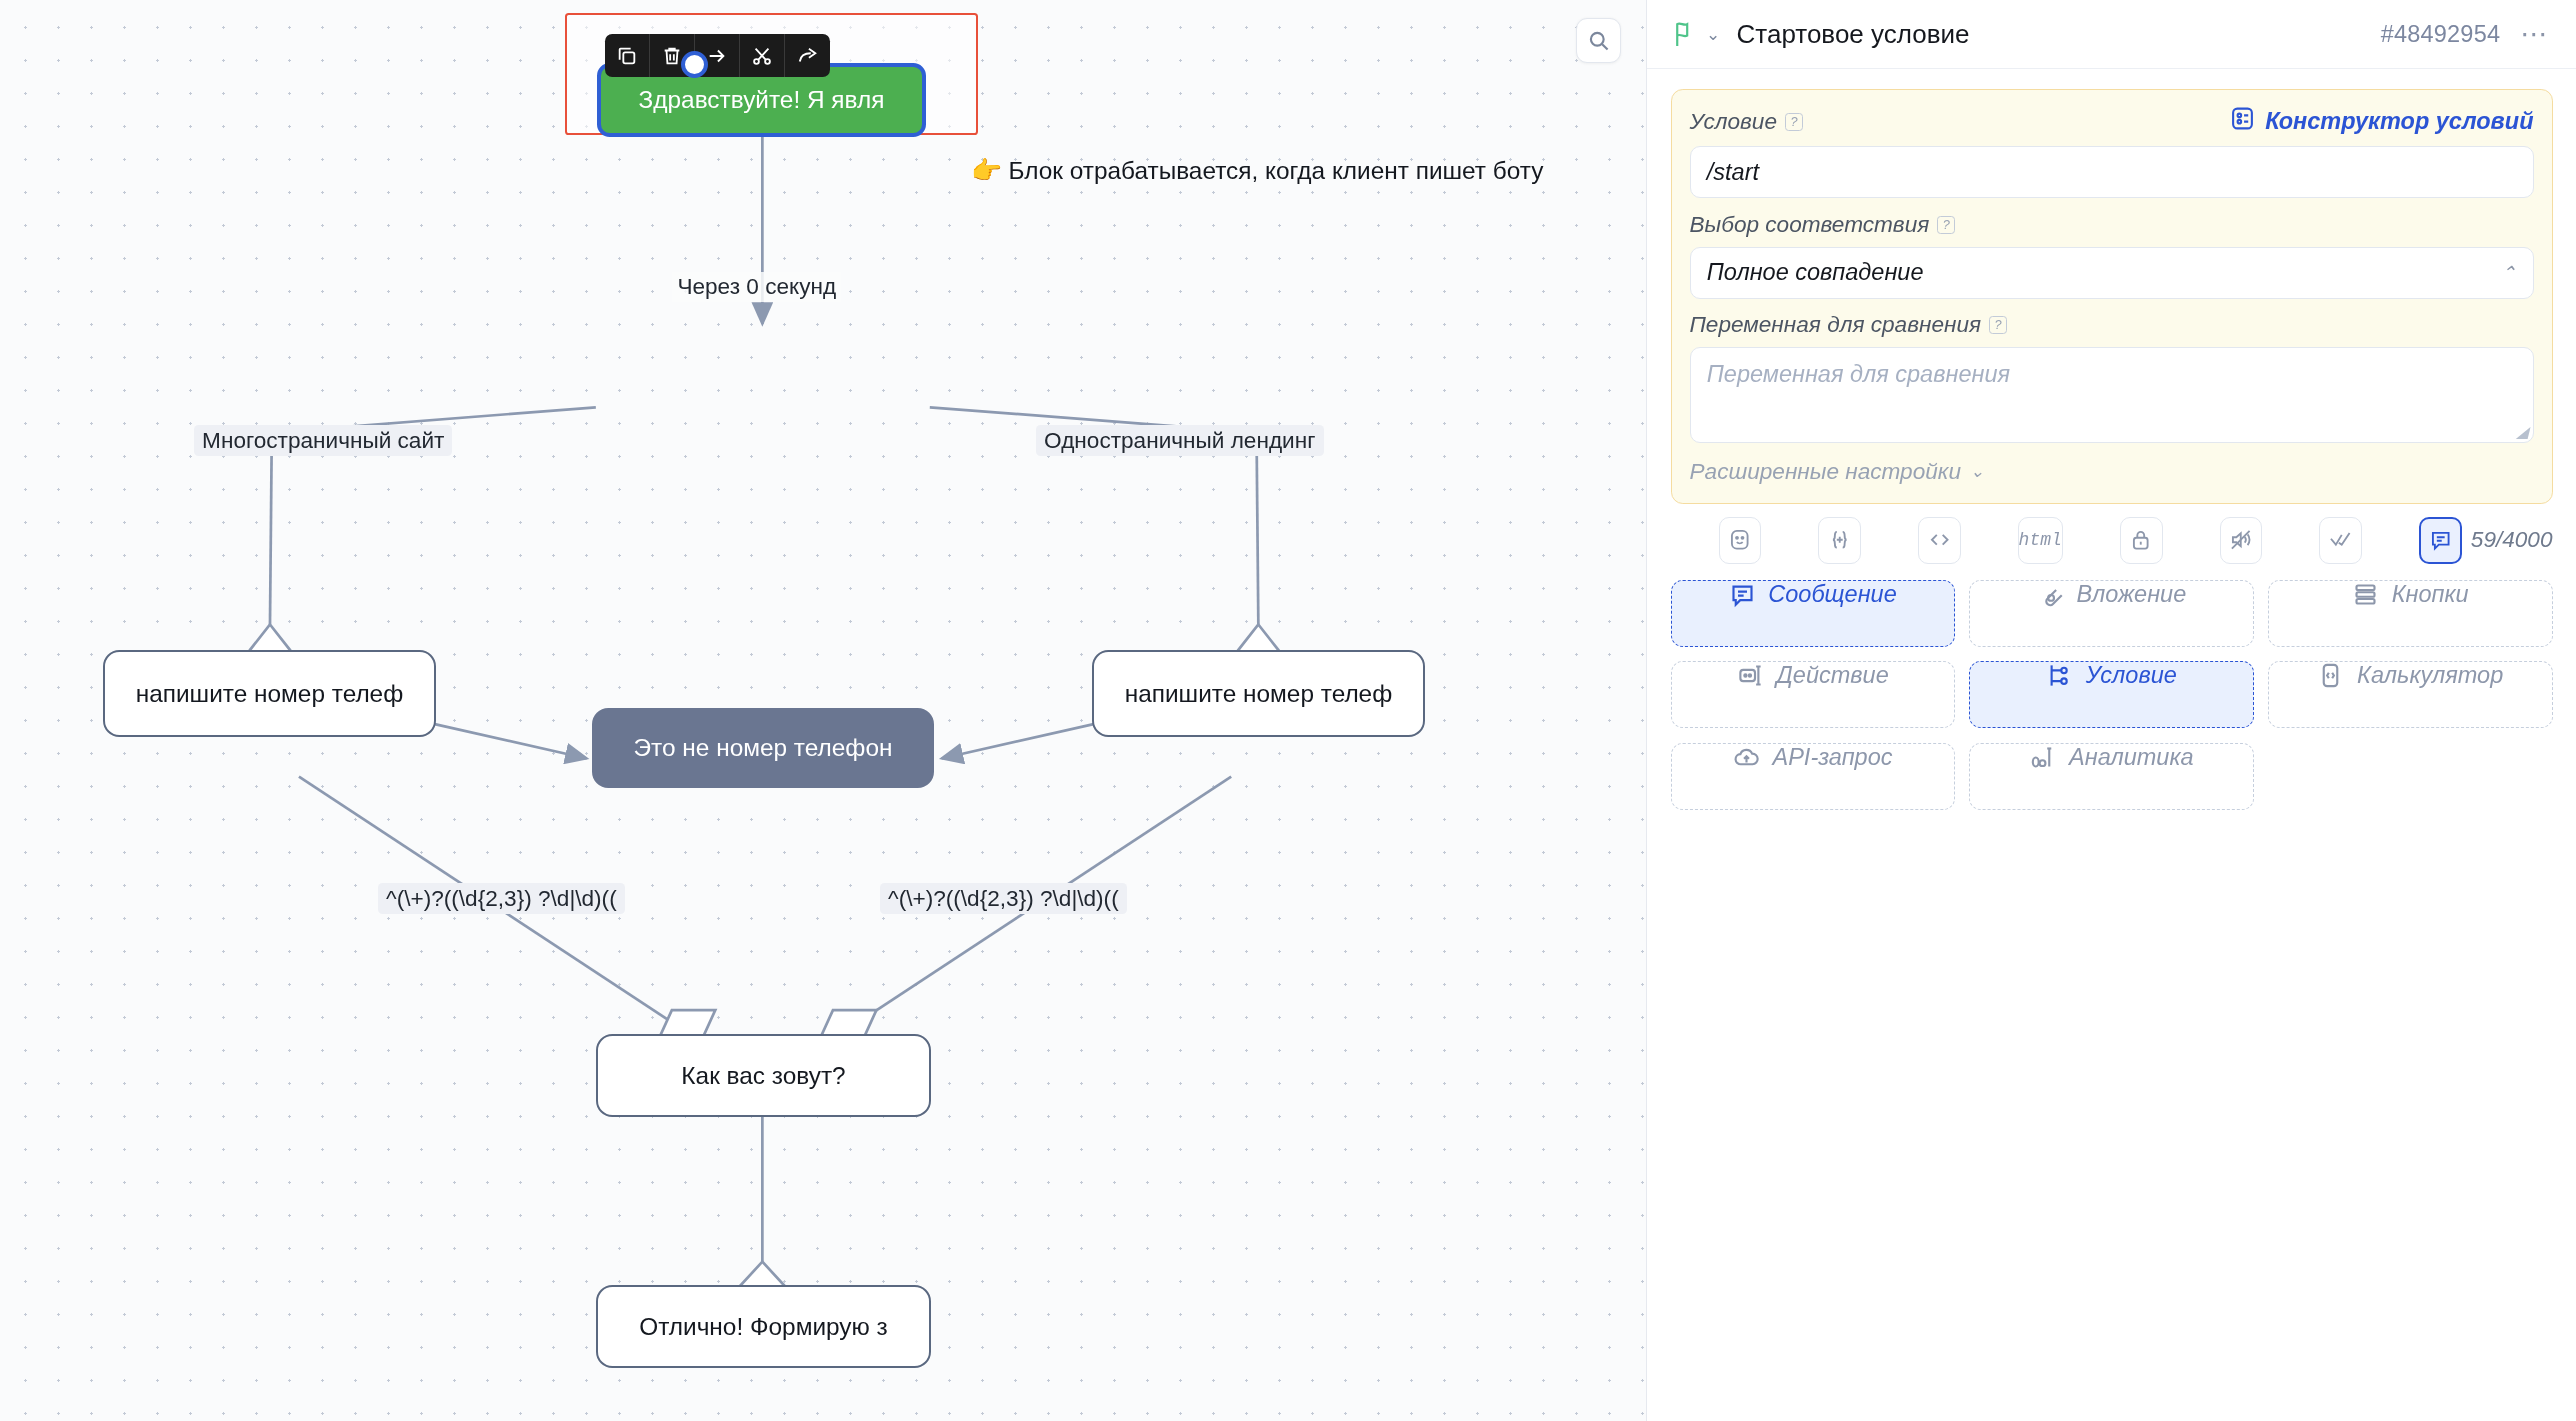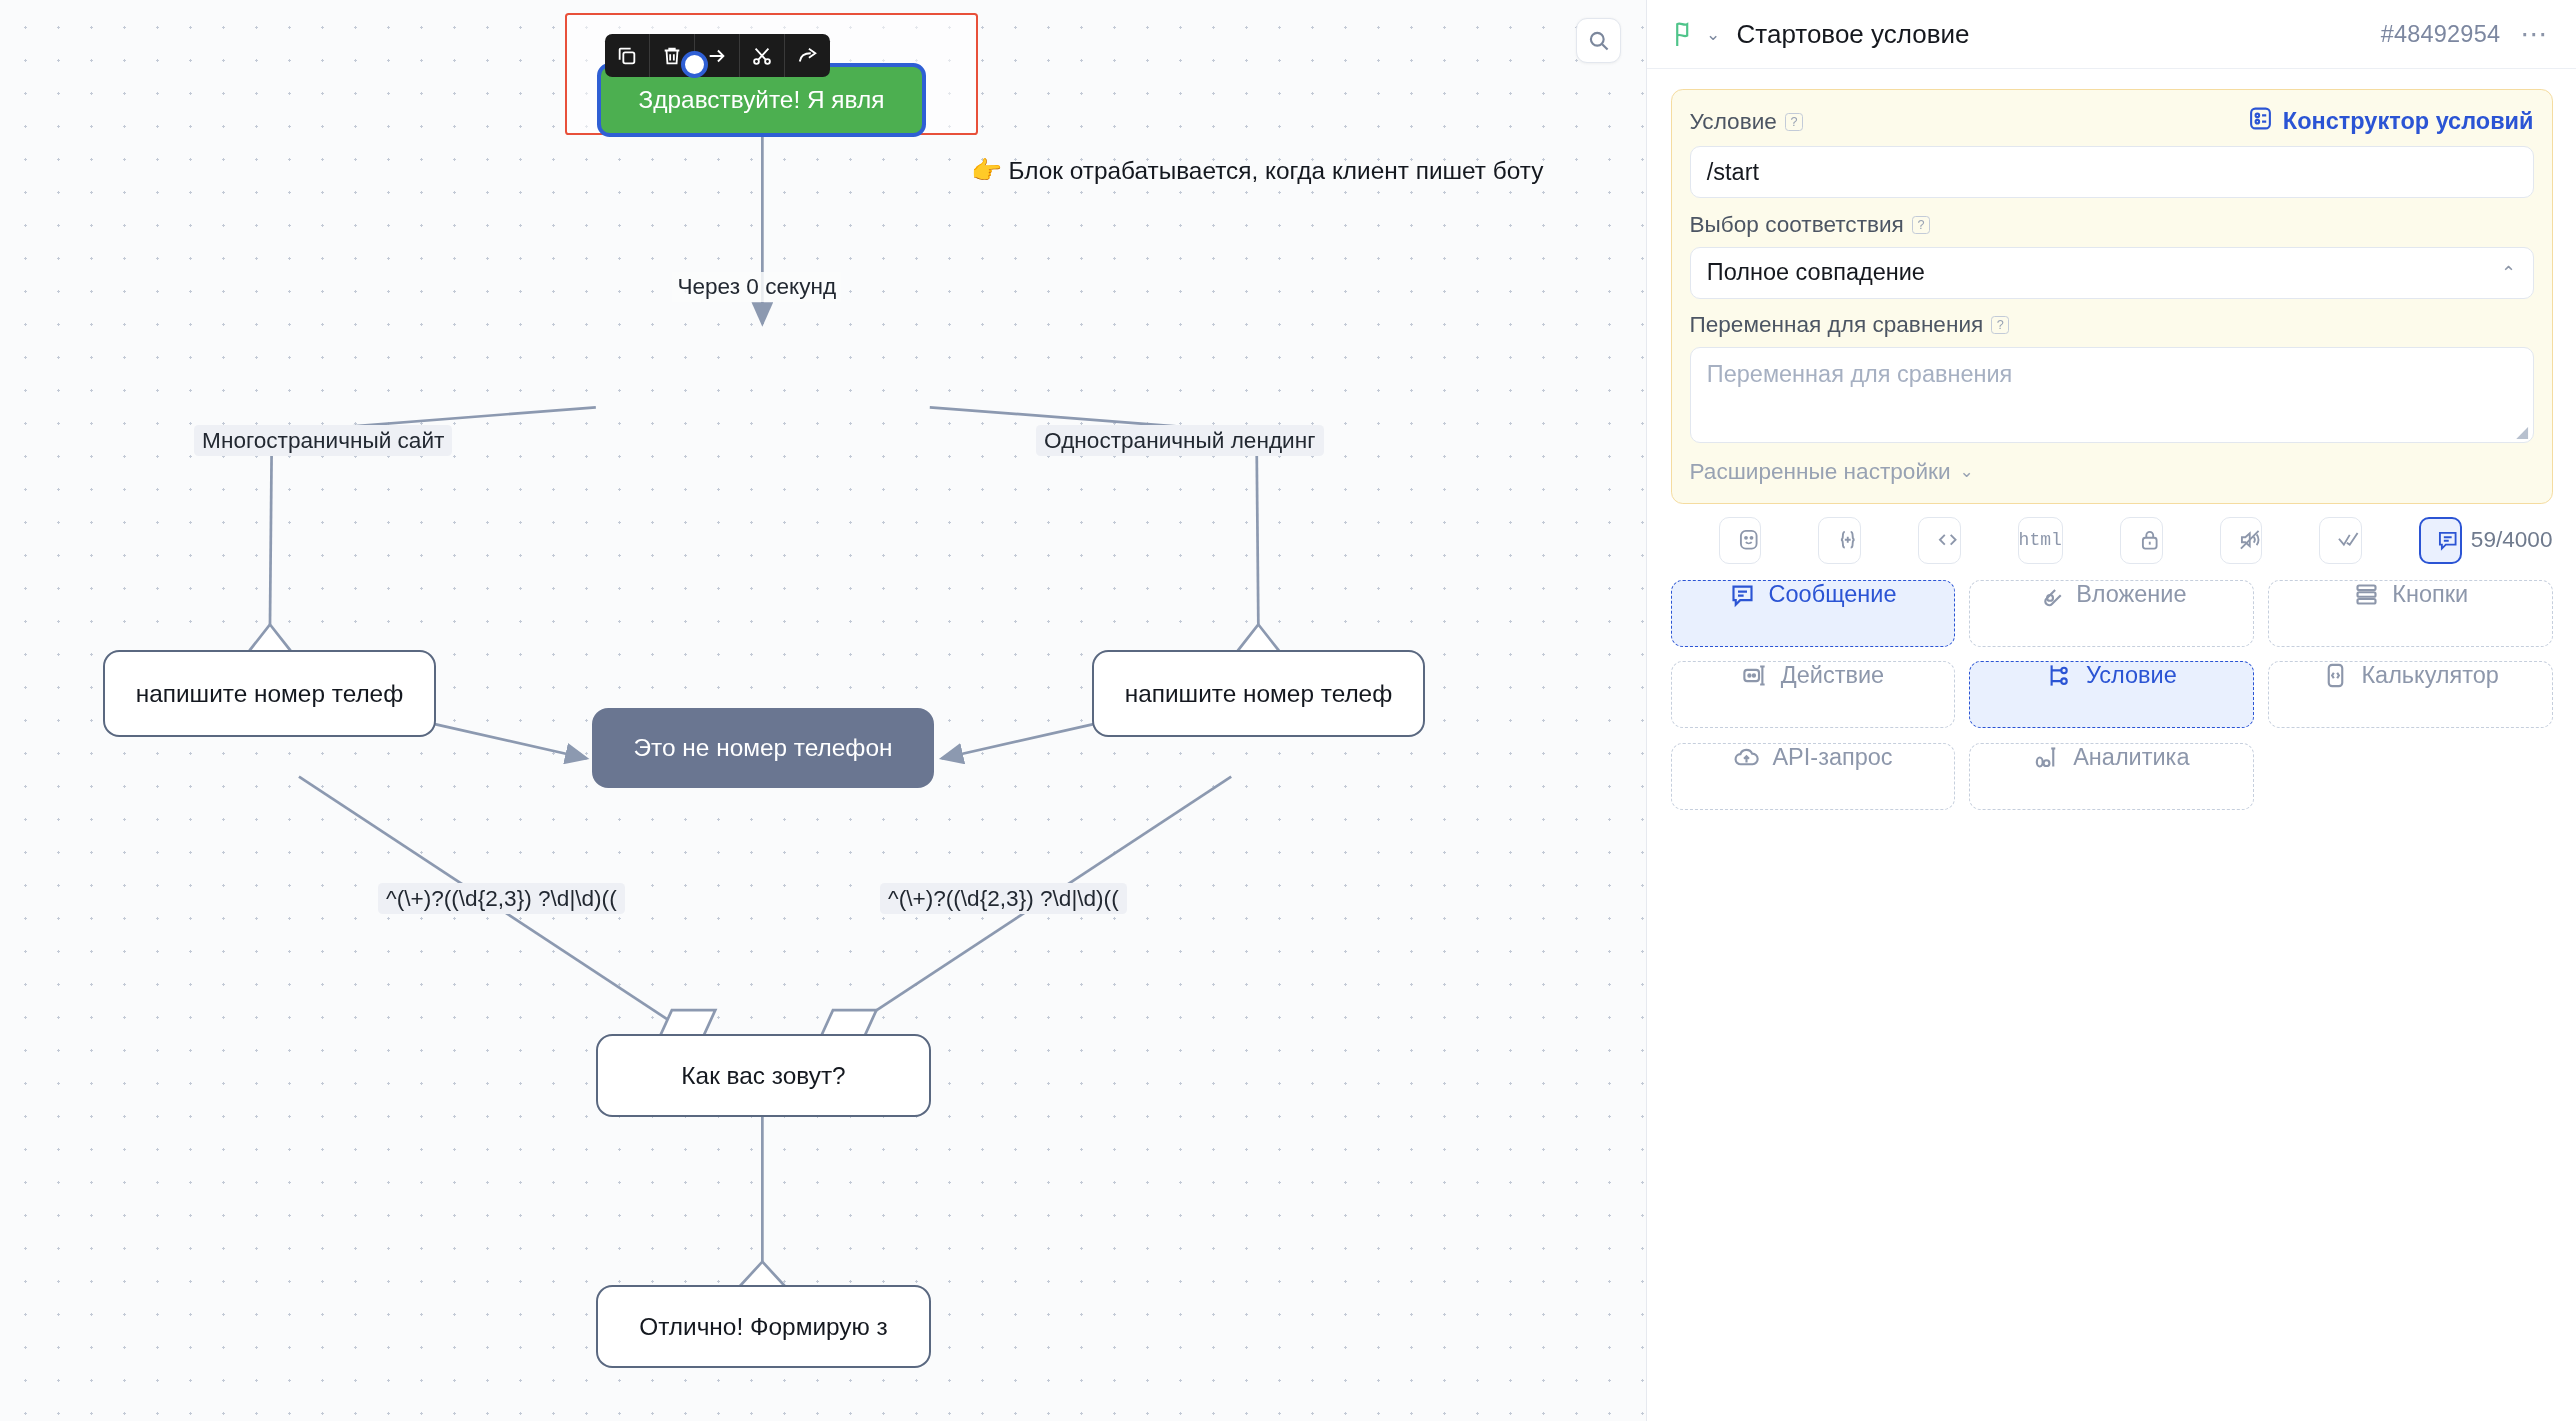--- a/index.html
+++ b/index.html
@@ -124,21 +124,21 @@
     display: flex; align-items: center;
     padding: 0 27px 0 25px;
     border-bottom: 0.9px solid #eceff4;
   }
   .flag-icon svg { width: 25px; height: 27px; stroke: #4fc48a; fill: none; stroke-width: 2.1; display:block; }
   .chev-small { color: #7e8aa0; font-size: 17px; margin: 0 16.3px 0 9px; cursor: pointer; }
   #panel-title { font-size: 26px; color: #15181e; }
   #panel-id { margin-left: auto; font-size: 23.5px; color: #7c87a0; letter-spacing: 0.2px;}
   #panel-more { margin-left: 20px; color: #8b94a8; font-size: 27px; letter-spacing: 1.8px; cursor: pointer; line-height: 9px; }
 
-  #panel-body { flex: 1 1 auto; padding: 20px 23.5px 0 23.5px; overflow: hidden; }
+  #panel-body { flex: 1 1 auto; padding: 20px 23.5px 0 23.5px; overflow: hidden; font-style: italic; }
 
   #condition-box {
     border: 1.8px solid #f5dca0;
     background: #fdfbeb;
     border-radius: 11.8px;
     padding: 16.3px 18px 18px 18px;
   }
   .field-label-row { display: flex; align-items: center; }
   .field-label { font-size: 22.6px; color: #4c5563; }
   .q-badge {
@@ -218,21 +218,21 @@
 
   
   #editor-toolbar {
     margin-top: 12.7px;
     display: flex; align-items: center; gap: 9px;
   }
   .tool-btn {
     width: 47px; height: 47px;
     border: 1.4px solid #e2e7ef; border-radius: 10px;
     background: #fff;
-    display: flex; align-items: center; justify-content: flex-end;
+    display: flex; align-items: center; justify-content: center;
     cursor: pointer;
     margin-left: 48px;
   }
   .tool-btn svg { width: 23.5px; height: 23.5px; stroke: #8d97ab; fill: none; stroke-width: 1.9; }
   .tool-btn.html-btn { font-size: 18px; color: #8d97ab; font-family: "Liberation Mono", monospace; }
   .tool-btn.active { border: 2.3px solid #2b54d4; background: #eaf0fe; }
   .tool-btn.active svg { stroke: #2b54d4; }
   #char-count { margin-left: auto; font-size: 22.6px; color: #6f7a8d; }
 
   

